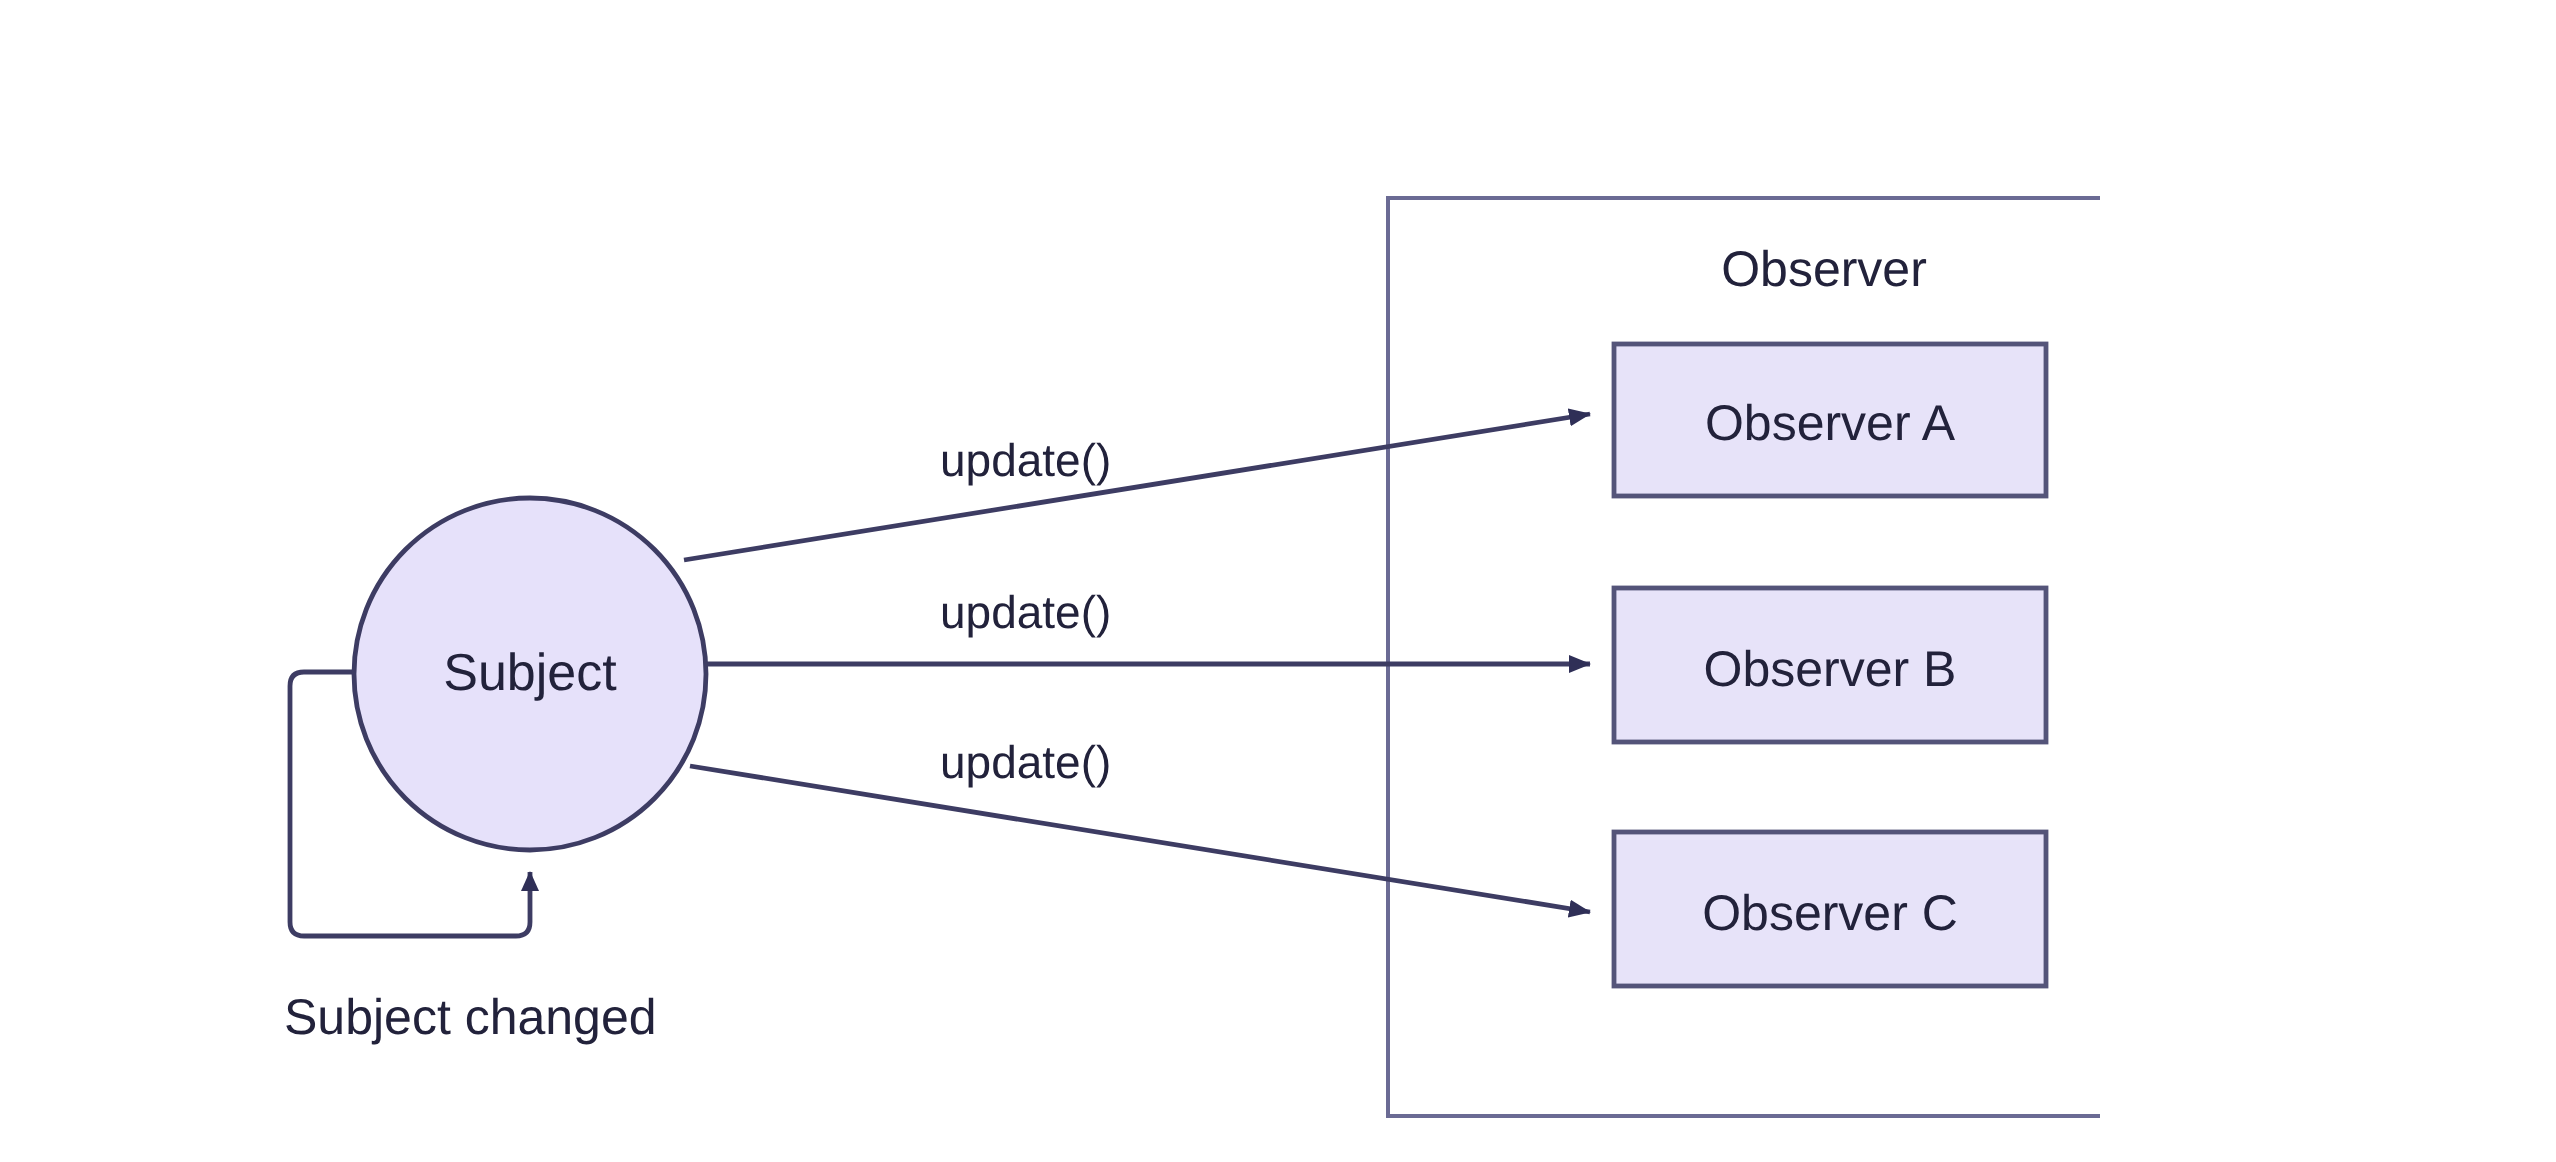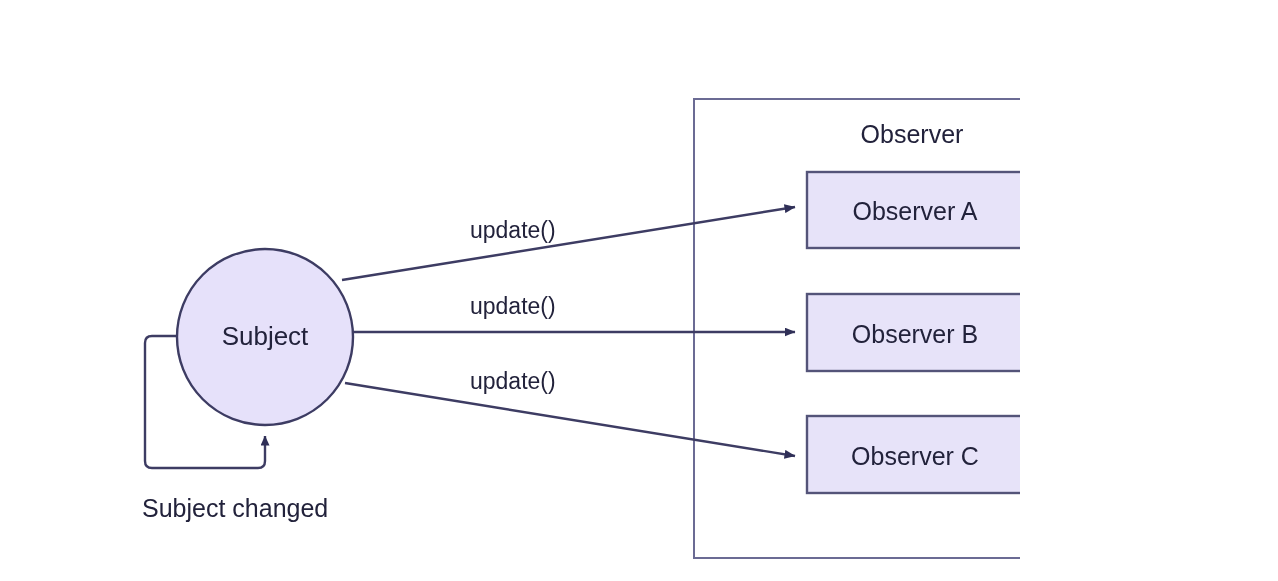--- a/index.html
+++ b/index.html
@@ -10,20 +10,21 @@
   }
   body {
     font-family: "Liberation Sans", sans-serif;
   }
   #canvas {
     position: relative;
     width: 1020px;
     height: 581px;
     background: #ffffff;
     overflow: hidden;
+    padding-left: 30px;
   }
   #diagram-svg {
     position: absolute;
     top: 0;
     left: 0;
     width: 1278px;
     height: 581px;
   }
   .node-label {
     font-family: "Liberation Sans", sans-serif;

